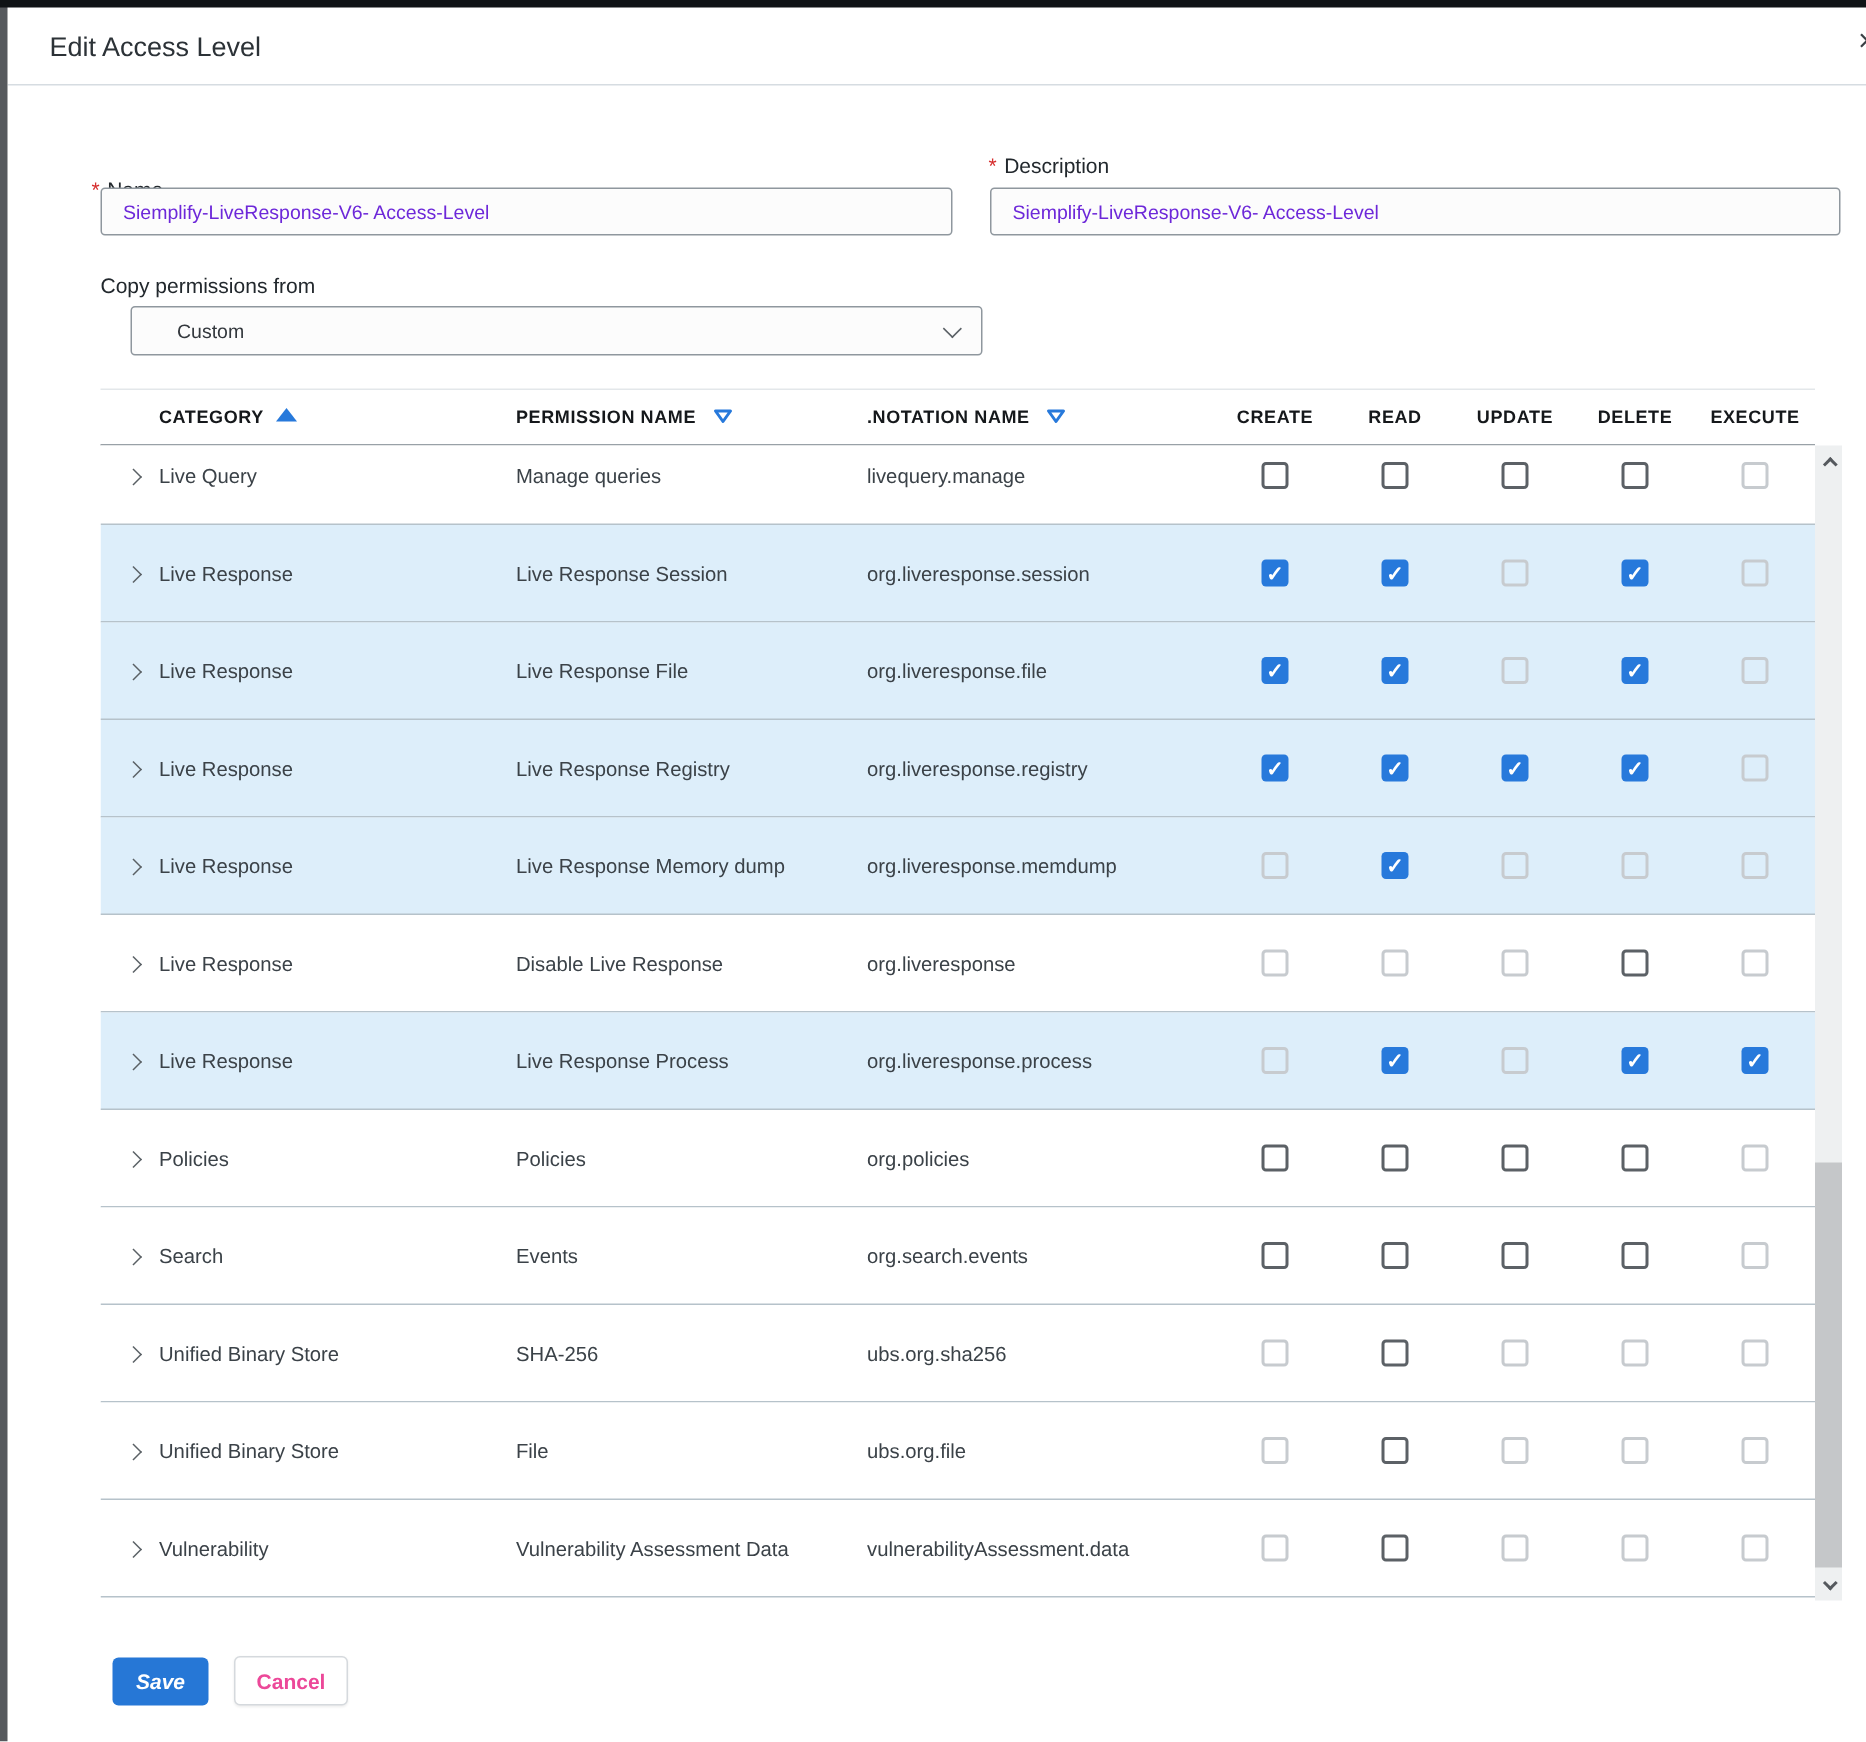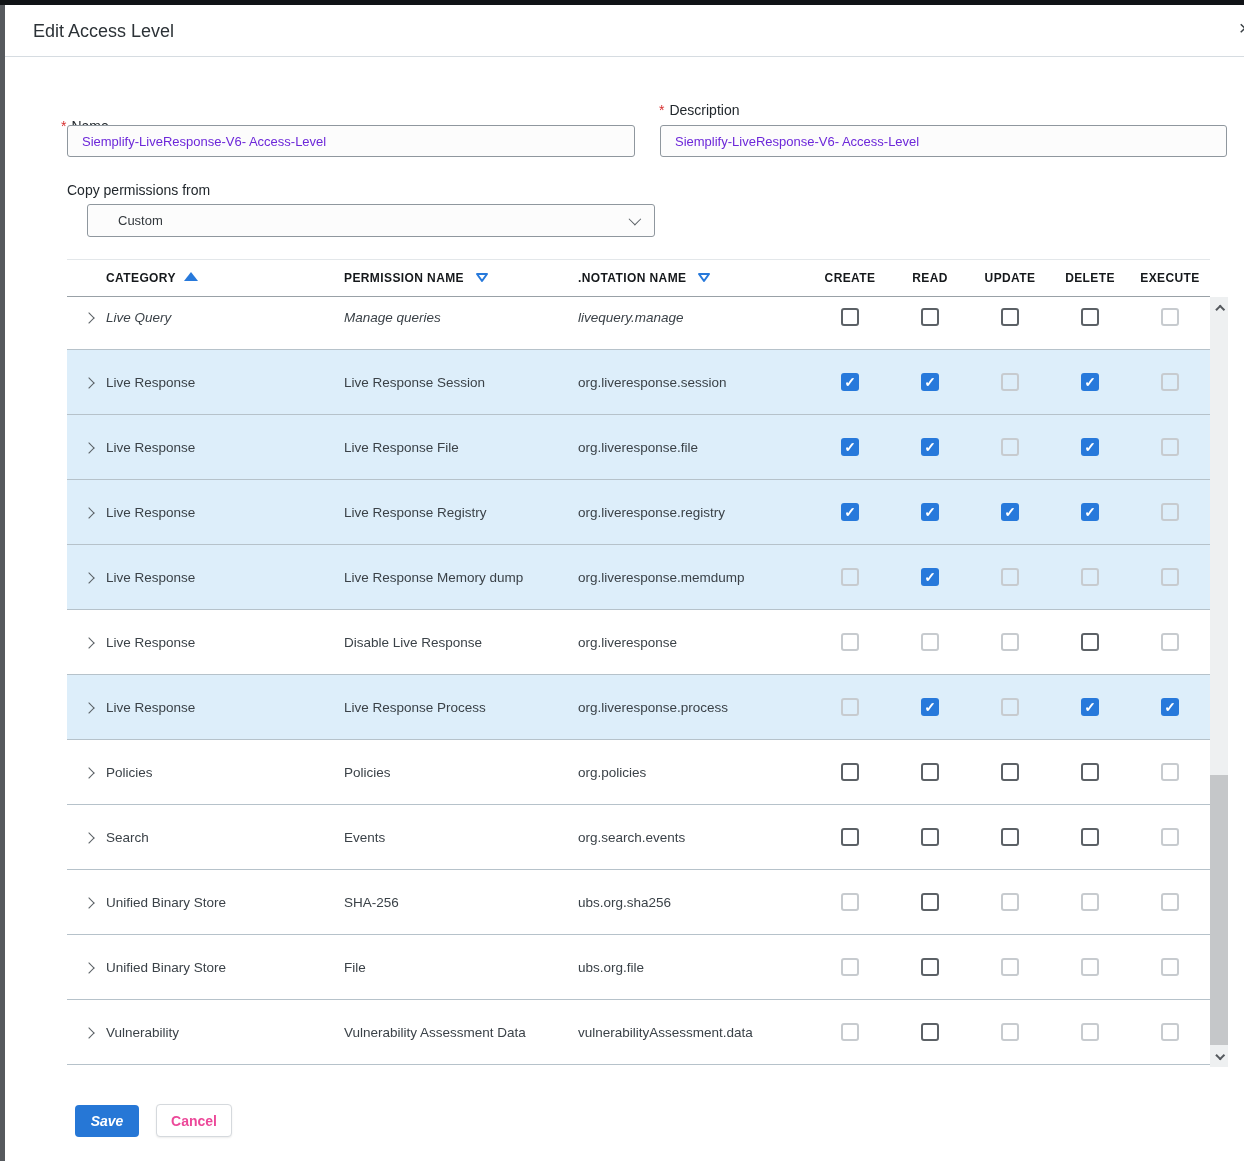--- a/index.html
+++ b/index.html
@@ -25,21 +25,21 @@
   .grid-row { display:grid; grid-template-columns:39px 238px 234px 232px 80px 80px 80px 80px 80px; align-items:center; }
 
   .table-head { position:absolute; left:62px; top:254px; width:1143px; height:38px; border-top:1px solid #e3e7ea; border-bottom:1px solid #99a1a7; background:#fff; }
   .th { font-size:12px; font-weight:700; color:#15181b; letter-spacing:0.4px; white-space:nowrap; }
   .th-cb { text-align:center; }
   .sort-asc { display:inline-block; width:0; height:0; border-left:7px solid transparent; border-right:7px solid transparent; border-bottom:9px solid #2779db; margin-left:8px; vertical-align:1px; }
   .sort-desc { display:inline-block; margin-left:7px; vertical-align:-1px; }
 
   .table-body { position:absolute; left:62px; top:292px; width:1143px; height:770px; overflow:hidden; }
   .t-row { height:65px; border-bottom:1px solid #b6c2ca; background:#fff; }
-  .t-row:first-child { margin-top:-12px;font-style:italic; }
+  .t-row:first-child { margin-top:-12px; }
   .t-row.hl { background:#ddeefa; }
   .td { font-size:13.5px; color:#3b4248; white-space:nowrap; }
   .td-cb { display:flex; justify-content:center; }
 
   .chev { display:inline-block; width:8px; height:8px; border-top:1.5px solid #5a6065; border-right:1.5px solid #5a6065; transform:rotate(45deg); margin-left:18px; cursor:pointer; }
 
   .cb { width:18px; height:18px; border-radius:3px; }
   .cb-unchecked { border:2px solid #5c6166; background:#fff; cursor:pointer; }
   .cb-disabled { border:2px solid #c7cbcf; background:transparent; }
   .cb-checked { background:#2779db; border:none; color:#fff; font-size:14px; font-weight:700; line-height:18px; text-align:center; cursor:pointer; }

